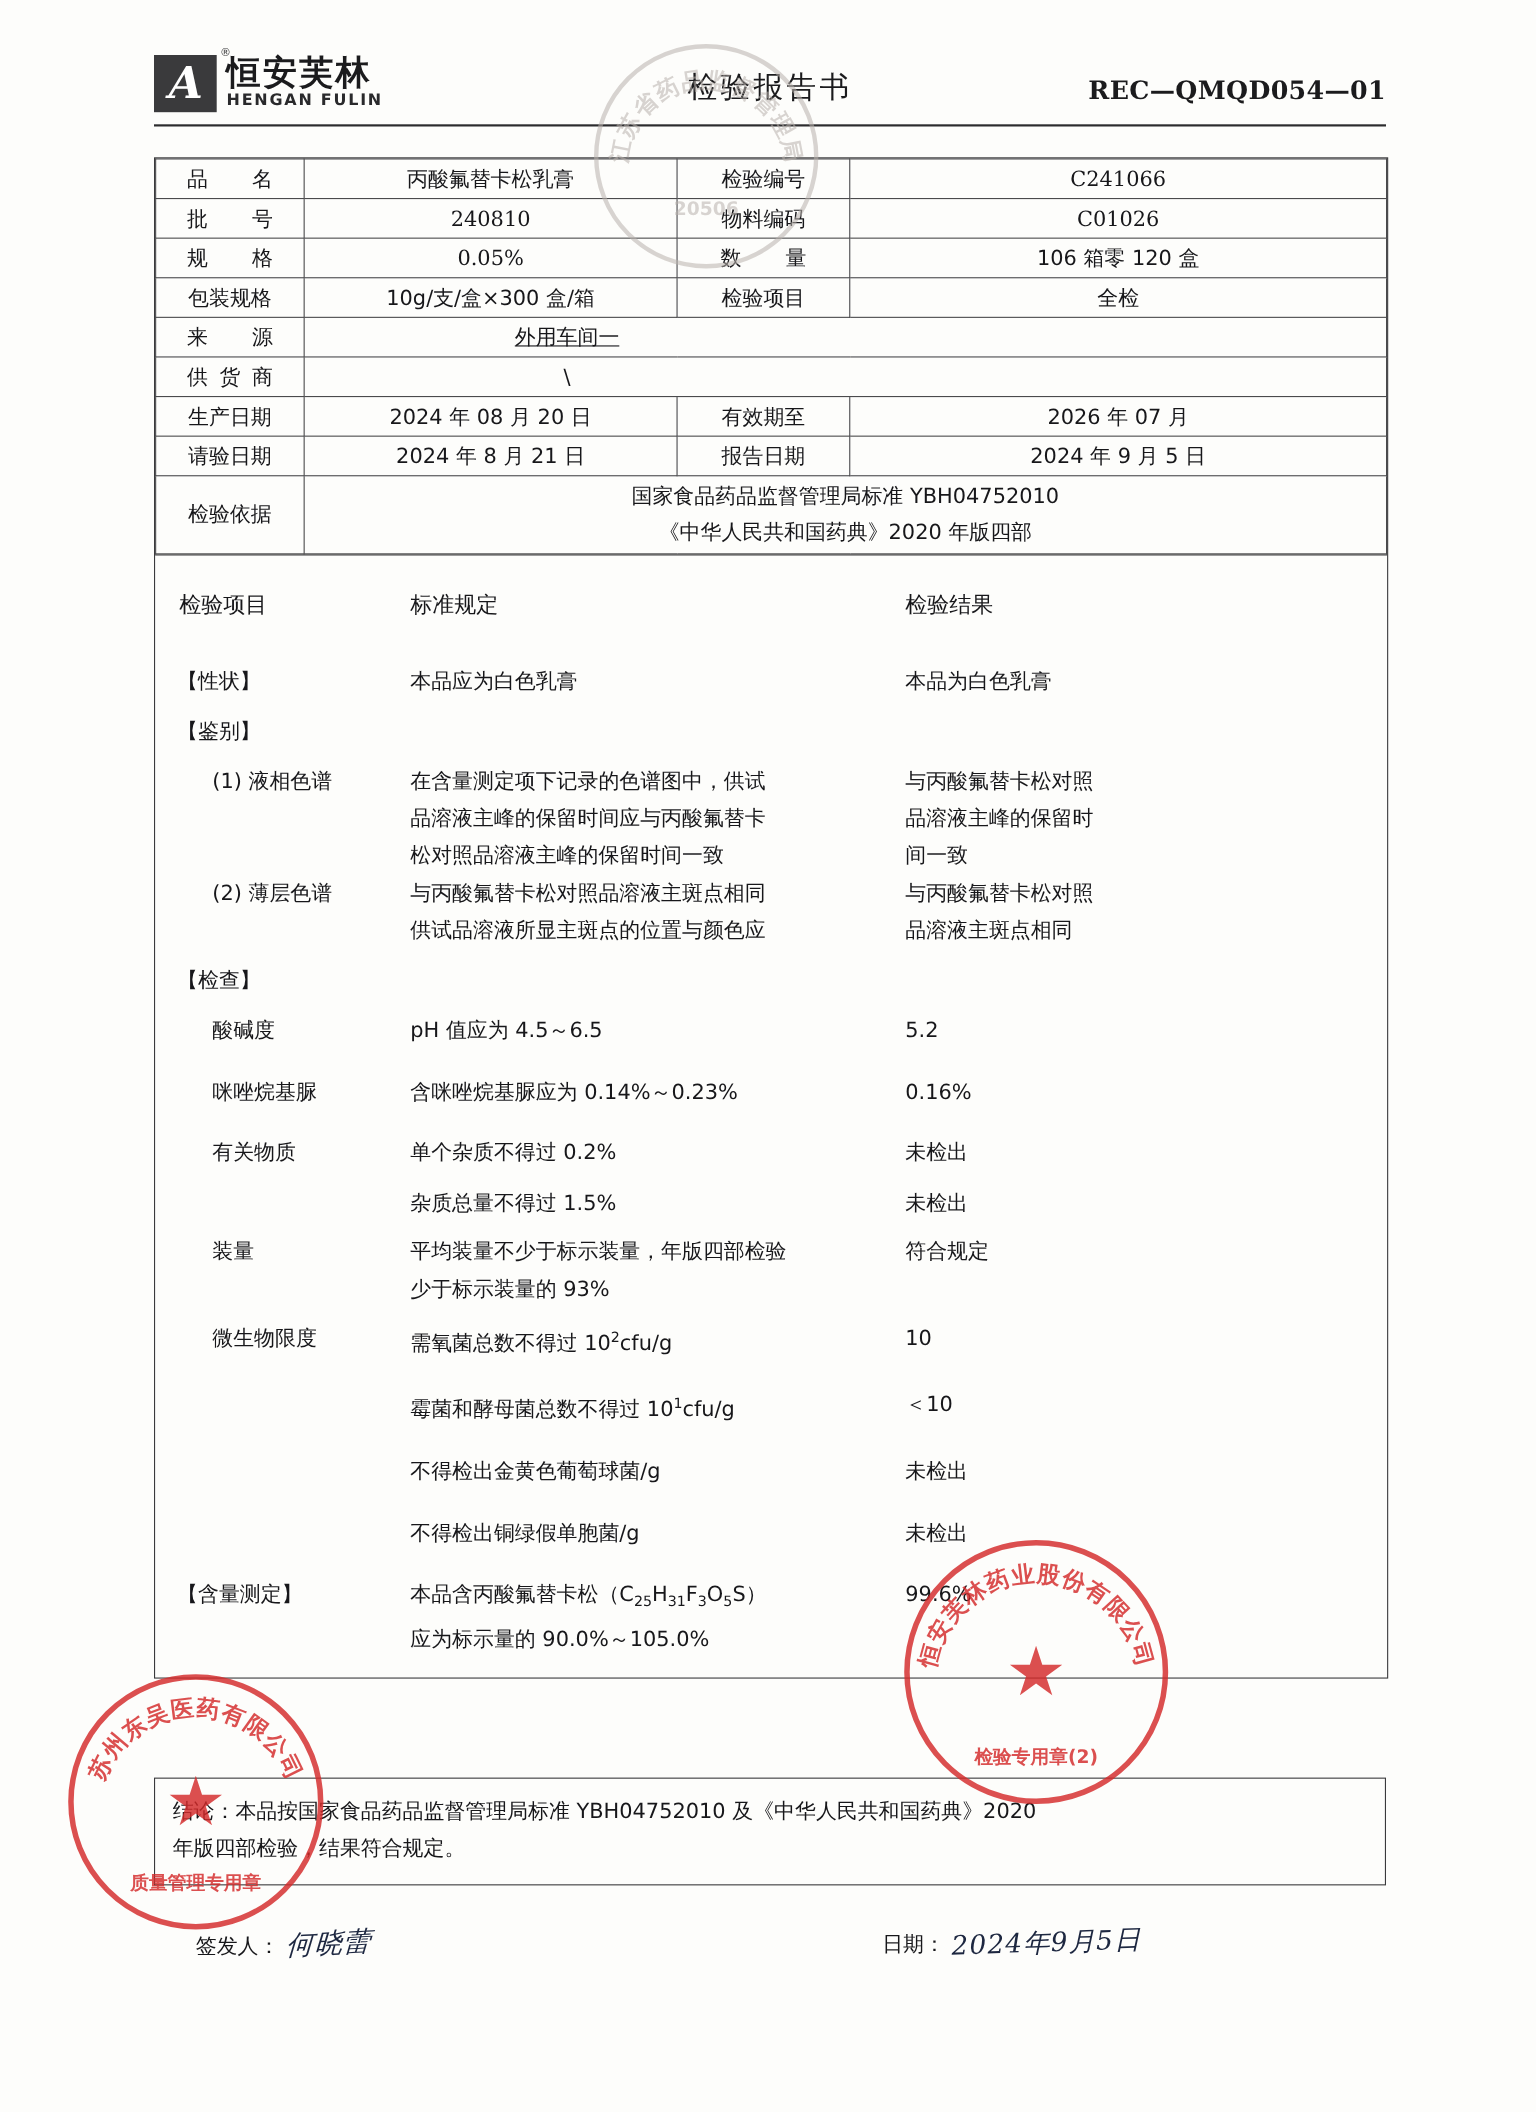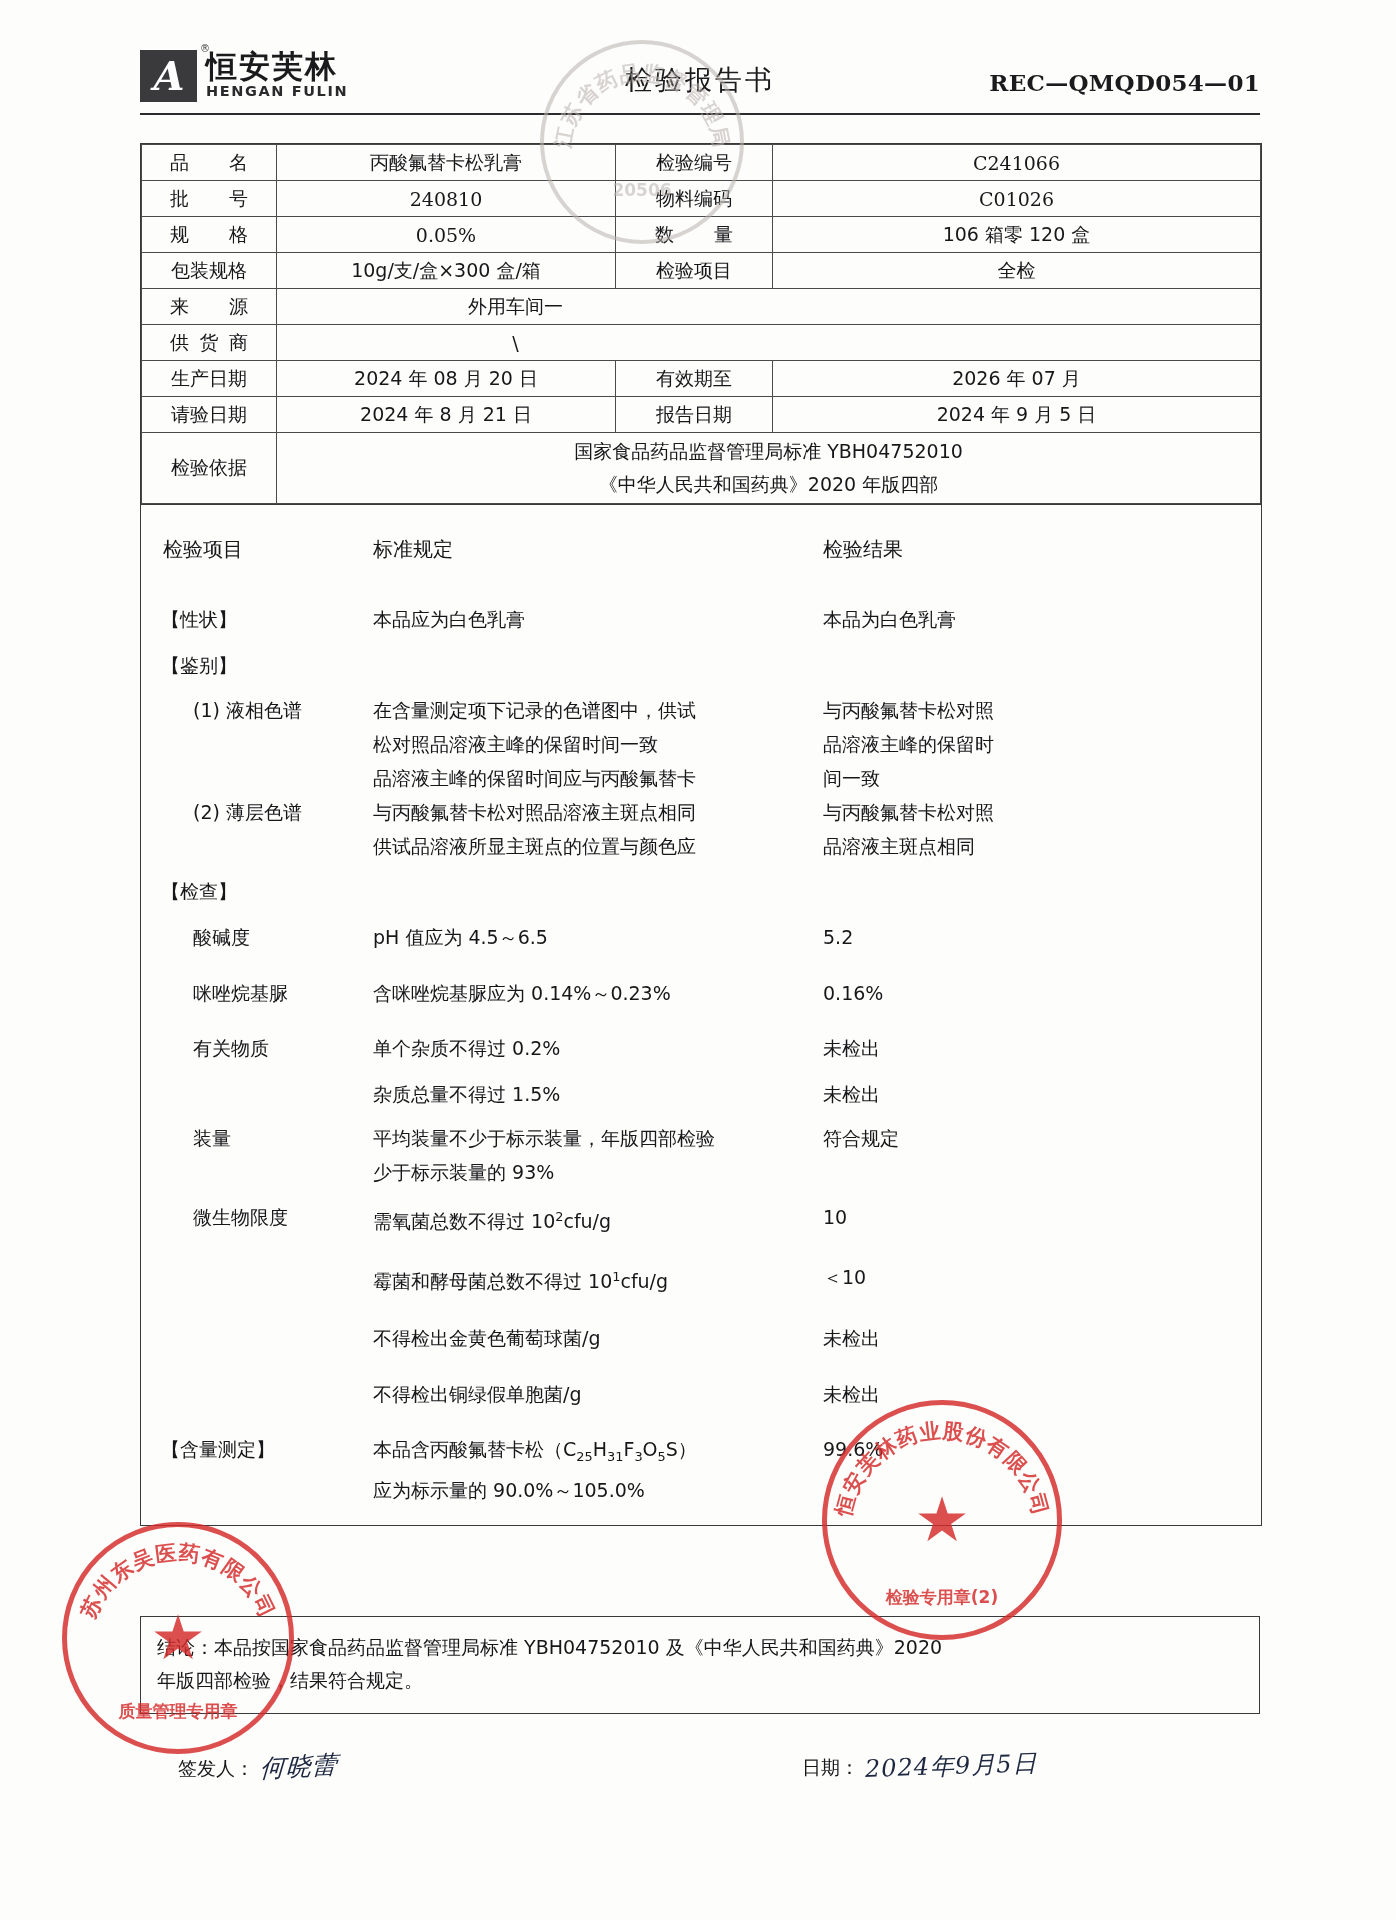--- a/index.html
+++ b/index.html
@@ -343,21 +343,21 @@
           <td class="val-b">106 箱零 120 盒</td>
         </tr>
         <tr>
           <td class="lbl">包装规格</td>
           <td class="val-a">10g/支/盒×300 盒/箱</td>
           <td class="lbl-b">检验项目</td>
           <td class="val-b">全检</td>
         </tr>
         <tr>
           <td class="lbl"><span class="lbl-spread">来源</span></td>
-          <td colspan="3" style="padding-right:510px;">外用车间一</td>
+          <td colspan="3" style="padding-right:510px;text-decoration:underline;">外用车间一</td>
         </tr>
         <tr>
           <td class="lbl"><span class="lbl-spread">供货商</span></td>
           <td colspan="3" style="text-align:center;padding-right:510px;">\</td>
         </tr>
         <tr>
           <td class="lbl">生产日期</td>
           <td class="val-a">2024 年 08 月 20 日</td>
           <td class="lbl-b">有效期至</td>
           <td class="val-b">2026 年 07 月</td>
@@ -400,22 +400,22 @@
           <div class="c-spec"></div>
           <div class="c-res"></div>
         </div>
 
         <div class="gap-s"></div>
 
         <div class="row tight">
           <div class="c-item indent1">(1) 液相色谱</div>
           <div class="c-spec">
             <div>在含量测定项下记录的色谱图中，供试</div>
+            <div>品溶液主峰的保留时间应与丙酸氟替卡</div>
             <div>松对照品溶液主峰的保留时间一致</div>
-            <div>品溶液主峰的保留时间应与丙酸氟替卡</div>
           </div>
           <div class="c-res">
             <div>与丙酸氟替卡松对照</div>
             <div>品溶液主峰的保留时</div>
             <div>间一致</div>
           </div>
         </div>
 
         <div class="row tight">
           <div class="c-item indent1">(2) 薄层色谱</div>

